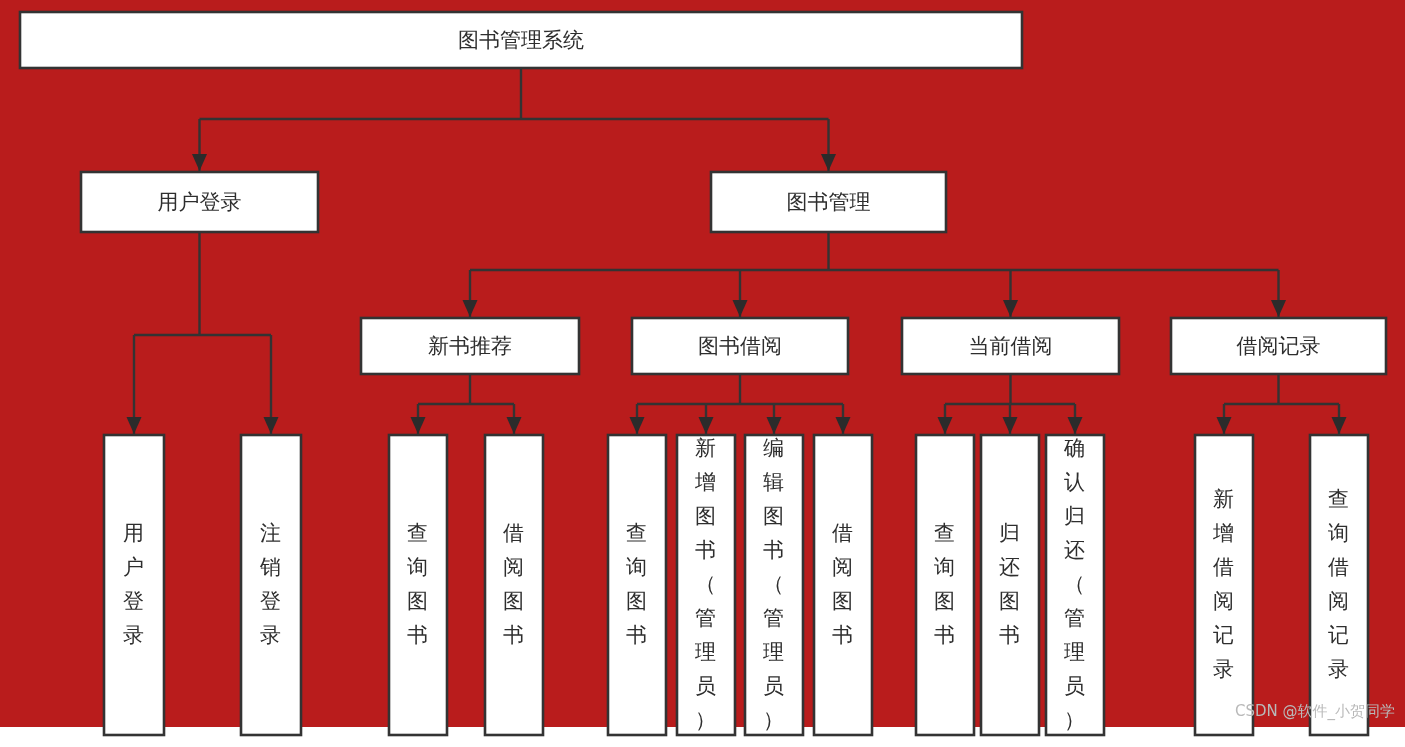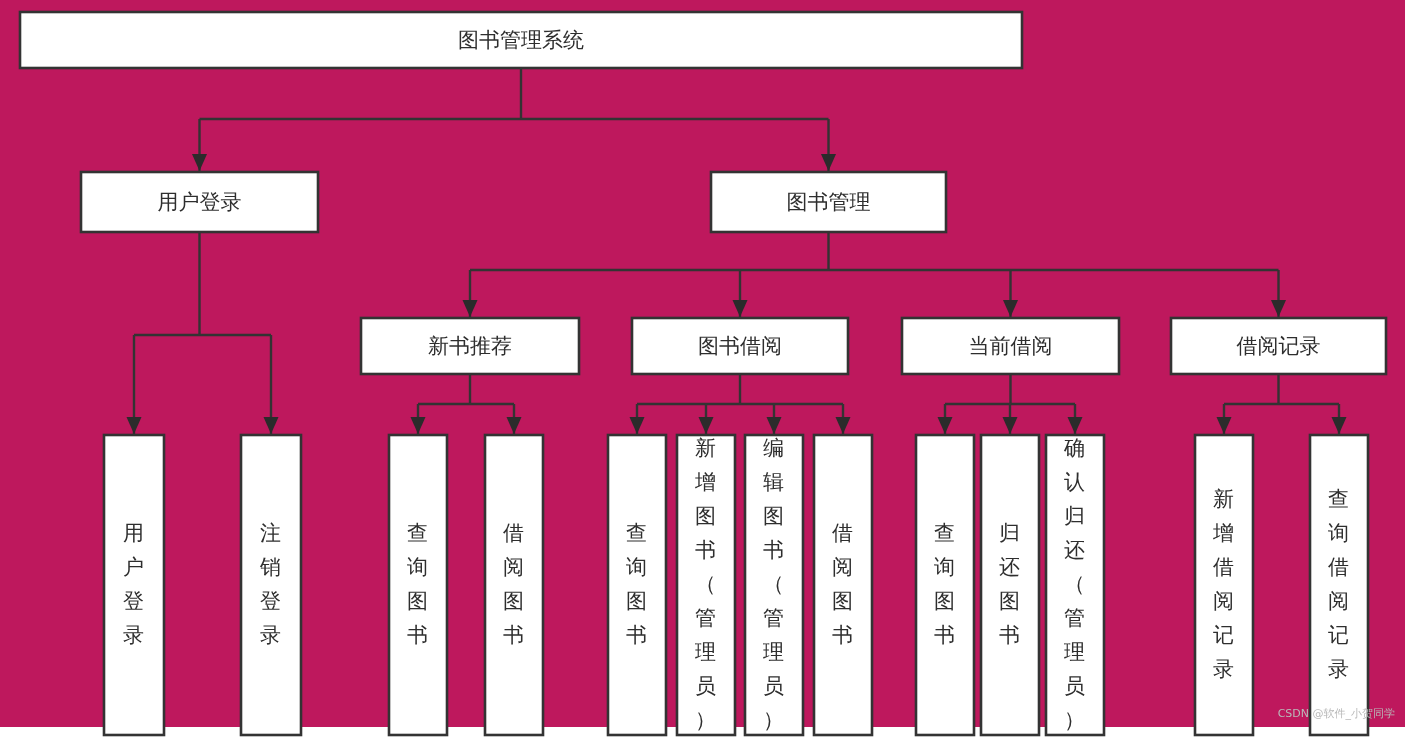--- a/index.html
+++ b/index.html
@@ -11,21 +11,21 @@
   body {
     width: 1405px;
     height: 747px;
     overflow: hidden;
     font-family: "DejaVu Sans", "Liberation Sans", sans-serif;
   }
   #diagram-root {
     position: relative;
     width: 1405px;
     height: 727px;
-    background: #be185d;
+    background: #b91c1c;
   }
   svg#flow-svg {
     position: absolute;
     left: 0;
     top: 0;
     width: 1405px;
     height: 747px;
     display: block;
   }
   .node-rect {
@@ -52,21 +52,21 @@
   }
   .label-vertical {
     font-size: 21px;
     letter-spacing: 1px;
   }
   .watermark {
     position: absolute;
     right: 10px;
     bottom: 6px;
     font-family: "DejaVu Sans", "Liberation Sans", sans-serif;
-    font-size: 11px;
+    font-size: 15px;
     color: #b9b9b9;
     white-space: nowrap;
     user-select: none;
   }
 </style>
 </head>
 <body>
 
 <div id="diagram-root">
 

